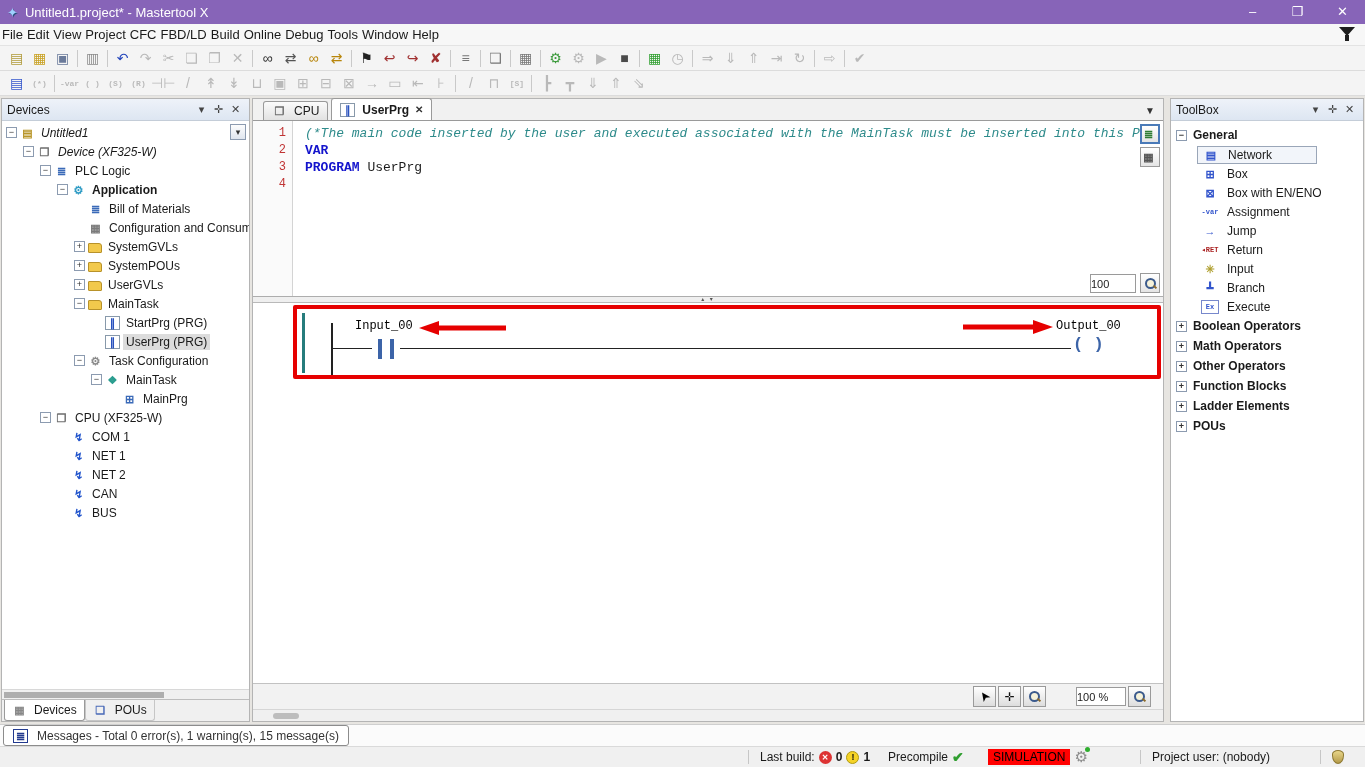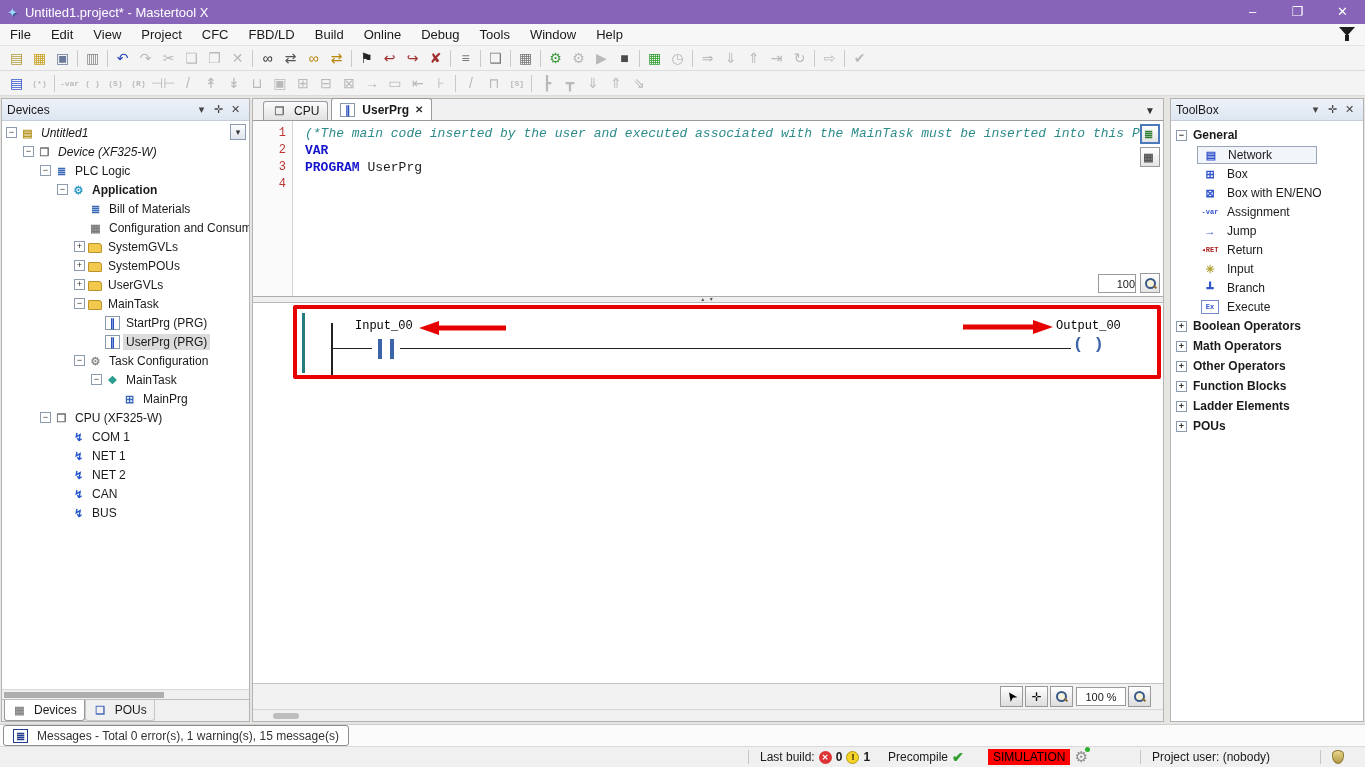--- a/index.html
+++ b/index.html
@@ -10,21 +10,21 @@
 
   
   .titlebar{height:24px;background:#8764b8;color:#fff;display:flex;align-items:center;padding-left:7px;}
   .logo{font-size:13px;color:#9fd1ff;text-shadow:1px 1px 0 #274b7a;}
   .title{margin-left:7px;font-size:13px;white-space:nowrap;}
   .win-controls{margin-left:auto;display:flex;height:24px;}
   .win-btn{width:45px;text-align:center;line-height:24px;font-size:13px;color:#fff;}
 
   
   .menubar{height:22px;background:#f7f7f7;display:flex;align-items:center;border-bottom:1px solid #e3e3e3;position:relative;}
-  .menu-item{padding:0 10px;height:22px;line-height:22px;font-size:13px;}
+  .menu-item{padding:0 2px;height:22px;line-height:22px;font-size:13px;}
   .funnel{position:absolute;right:10px;top:3px;width:16px;height:16px;}
   .funnel .f1{width:0;height:0;border-left:8px solid transparent;border-right:8px solid transparent;border-top:9px solid #1d1d1d;}
   .funnel .f2{width:4px;height:6px;background:#1d1d1d;margin:-1px auto 0;}
 
   
   .toolbar{height:25px;background:#f4f4f4;display:flex;align-items:center;padding-left:5px;border-bottom:1px solid #dcdcdc;}
   .tbtn{min-width:23px;height:22px;display:flex;align-items:center;justify-content:center;font-size:14px;color:#555;padding:0 1px;}
   .tbtn.dim{color:#b9b9b9;}
   .tbtn.ttext{font:bold 8px "Liberation Mono",monospace;letter-spacing:0;}
   .tsep{width:1px;height:17px;background:#c9c9c9;margin:0 3px;flex:none;}
@@ -71,21 +71,21 @@
   .gutter{width:40px;flex:none;background:#fafafa;border-right:1px solid #d4d4d4;padding:4px 6px 0 0;text-align:right;
           font:12px "Liberation Mono",monospace;color:#c03434;}
   .gutter div{height:17px;line-height:17px;}
   .codecol{flex:1;padding:4px 0 0 12px;font:13px "Liberation Mono",monospace;overflow:hidden;}
   .codecol div{height:17px;line-height:17px;white-space:pre;}
   .c-comment{color:#2e8b8b;font-style:italic;}
   .c-kw{color:#1414cc;font-weight:bold;}
   .code-side{position:absolute;right:3px;top:3px;display:flex;flex-direction:column;gap:3px;}
   .sq-btn{width:20px;height:20px;border:1px solid #9a9a9a;background:linear-gradient(#fff,#e4e4e4);display:flex;align-items:center;justify-content:center;font-size:11px;}
   .sq-btn.on{border:2px solid #4a7ab8;}
-  .code-zoom{position:absolute;right:27px;bottom:3px;width:38px;height:19px;border:1px solid #9a9a9a;background:#fff;text-align:right;line-height:18px;font-size:11px;}
+  .code-zoom{position:absolute;right:27px;bottom:3px;width:46px;height:19px;border:1px solid #9a9a9a;background:#fff;text-align:left;line-height:18px;font-size:11px;}
   .code-mag{position:absolute;right:3px;bottom:3px;}
 
   .mag-ico{position:relative;width:11px;height:11px;display:inline-block;}
   .mag-ico:before{content:"";position:absolute;left:0;top:0;width:7px;height:7px;border:2px solid #3b5a8c;border-radius:50%;background:#f6f2da;}
   .mag-ico:after{content:"";position:absolute;left:8px;top:8px;width:4px;height:2px;background:#8c6a2a;transform:rotate(45deg);}
 
   .splitter{height:6px;flex:none;background:#efefef;border-bottom:1px solid #b9b9b9;text-align:center;font-size:6px;line-height:5px;color:#555;letter-spacing:2px;}
 
   
   .ladder{flex:1;position:relative;background:#fff;overflow:hidden;}
@@ -96,21 +96,21 @@
   .lad-label{position:absolute;top:16px;font:12px "Liberation Mono",monospace;color:#000;background:#fff;padding:0 2px;}
   .lad-contact{position:absolute;left:119px;top:34px;width:28px;height:24px;background:#fff;display:flex;justify-content:space-between;padding:0 6px;}
   .lad-contact i{width:4px;height:20px;margin-top:2px;background:var(--lblue);}
   .lad-coil{position:absolute;left:818px;top:32px;background:#fff;color:var(--lblue);font:bold 17px "Liberation Mono",monospace;padding:0 2px;}
   .lad-arrows{position:absolute;left:0;top:0;pointer-events:none;}
   .lad-arrows line{stroke:var(--ann);stroke-width:5;}
   .lad-arrows polygon{fill:var(--ann);}
 
   .ladder-toolbar{height:26px;flex:none;background:#f2f2f2;border-top:1px solid #c2c2c2;display:flex;align-items:center;justify-content:flex-end;padding-right:12px;gap:2px;}
   .lbtn{width:23px;height:21px;border:1px solid #9a9a9a;background:linear-gradient(#fff,#ddd);display:flex;align-items:center;justify-content:center;font-size:12px;color:#111;}
-  .zoombox{width:50px;height:19px;border:1px solid #9a9a9a;background:#fff;text-align:center;line-height:18px;font-size:11px;margin-left:1px;}
+  .zoombox{width:50px;height:19px;border:1px solid #9a9a9a;background:#fff;line-height:18px;font-size:11px;margin-left:28px;}
   .cursor-arrow{display:inline-block;transform:rotate(-125deg);font-size:13px;color:#000;}
   .ed-hscroll{height:12px;flex:none;background:#f0f0f0;border-top:1px solid #d6d6d6;position:relative;}
   .ed-hscroll .thumb{position:absolute;left:20px;top:3px;width:26px;height:6px;background:#bdbdbd;border-radius:3px;}
 
   
   .tb-body{flex:1;background:#fff;overflow:hidden;padding-top:4px;}
   .tb-group-h{height:20px;display:flex;align-items:center;padding-left:5px;font-weight:bold;font-size:12px;}
   .tb-group-h .texp{margin-right:6px;}
   .tb-item{height:19px;display:flex;align-items:center;padding-left:26px;}
   .tb-inner{display:flex;align-items:center;gap:5px;padding:1px 4px;min-width:120px;}

